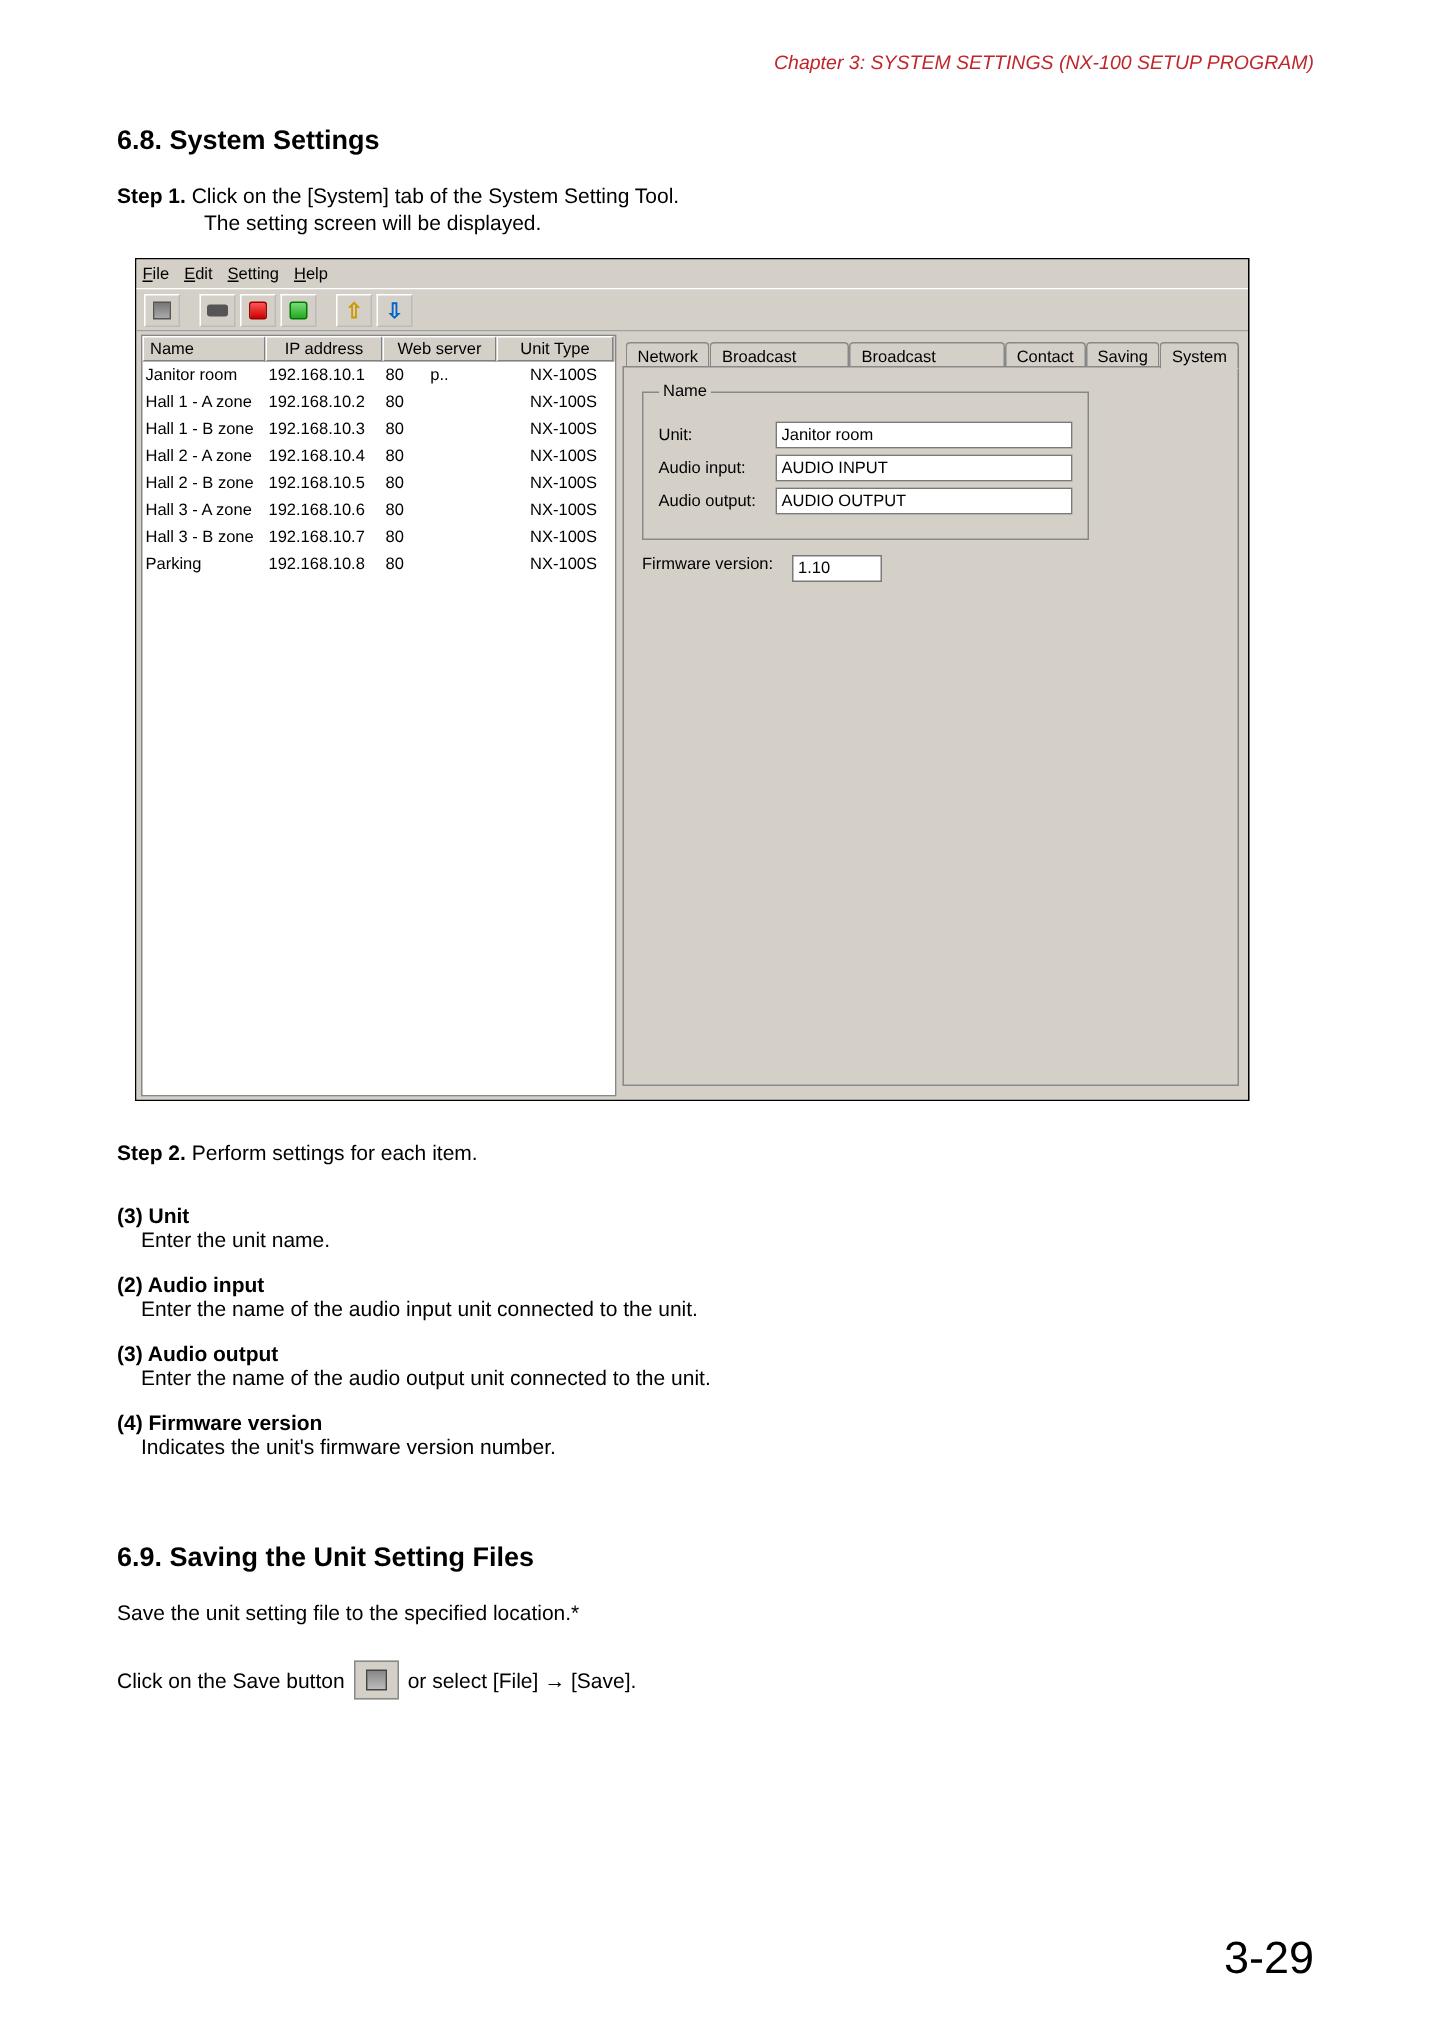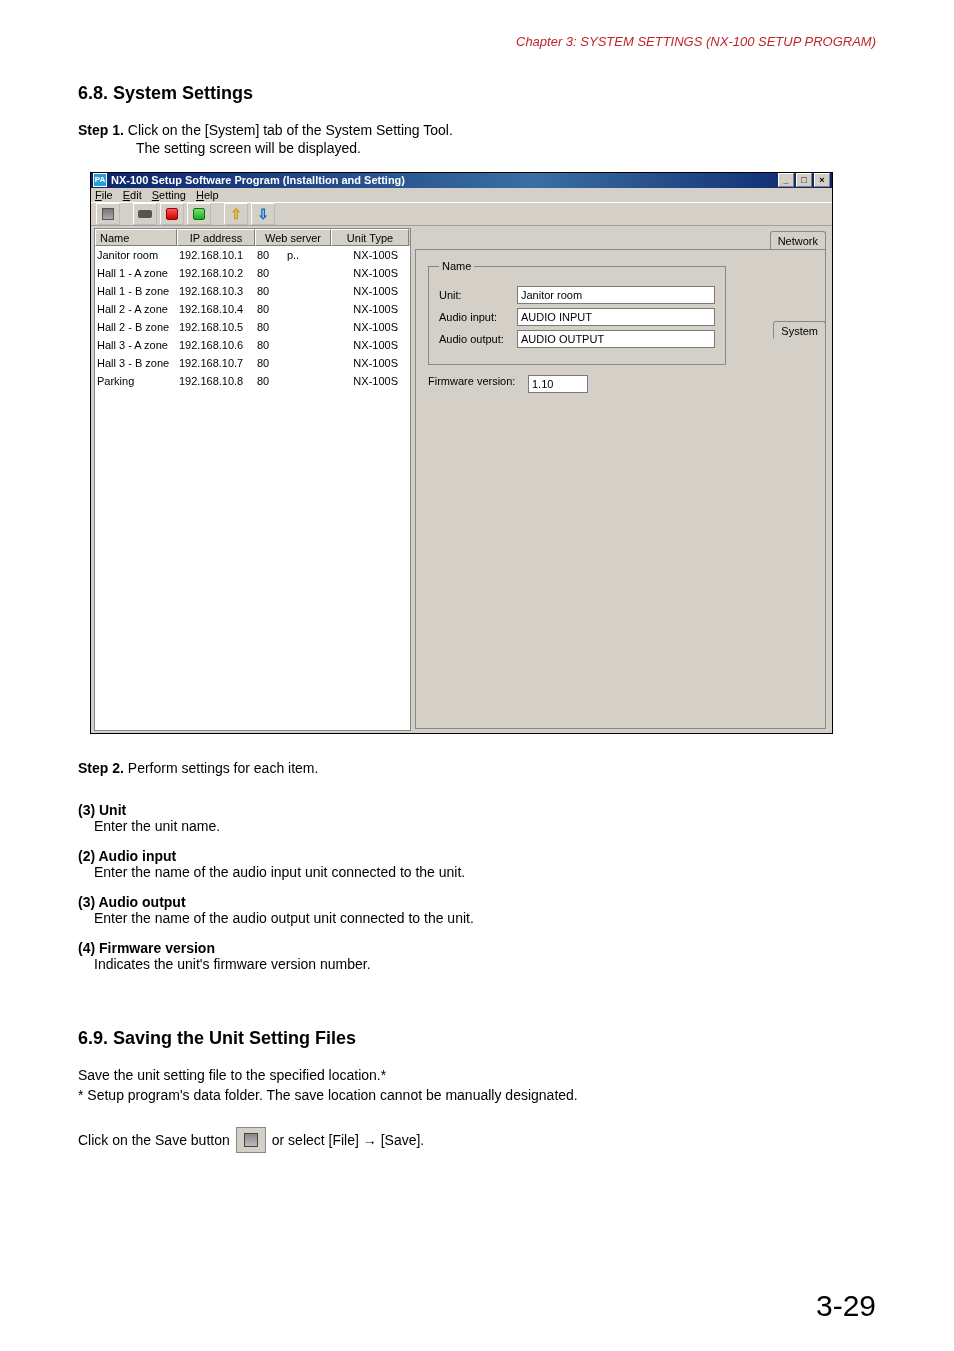--- a/index.html
+++ b/index.html
@@ -157,21 +157,20 @@
     flex:1;
     padding:4px 6px 4px 2px;
     font-size:11px;
   }
   .tab-strip {
     display:flex;
     align-items:flex-end;
     height:20px;
     padding-left:2px;
     position:relative;
-    flex-direction:column;
   }
   .tab {
     border:1px solid #888;
     border-bottom:none;
     border-top-left-radius:3px;
     border-top-right-radius:3px;
     background:#d4d0c8;
     padding:2px 7px;
     margin-right:0;
     font-size:11px;
@@ -261,29 +260,20 @@
 
   <div class="h-section">6.8. System Settings</div>
 
   <div class="step-line">
     <b>Step 1.</b><span> Click on the [System] tab of the System Setting Tool.</span>
   </div>
   <div class="step-indent">The setting screen will be displayed.</div>
 
   <div class="screenshot">
 
-    <div class="titlebar">
-      <div class="app-icon">PA</div>
-      <div class="title-text">NX-100 Setup Software Program (Installtion and Setting)</div>
-      <div class="win-buttons">
-        <div class="win-btn">_</div>
-        <div class="win-btn">□</div>
-        <div class="win-btn">×</div>
-      </div>
-    </div>
 
     <div class="menubar">
       <span><u>F</u>ile</span>
       <span><u>E</u>dit</span>
       <span><u>S</u>etting</span>
       <span><u>H</u>elp</span>
     </div>
 
     <div class="toolbar">
       <div class="tbtn">
@@ -413,21 +403,20 @@
     <div class="item-body">Enter the name of the audio output unit connected to the unit.</div>
     <div class="item-title">(4) Firmware version</div>
     <div class="item-body">Indicates the unit's firmware version number.</div>
   </div>
 
   <div class="gap-40"></div>
 
   <div class="h-section">6.9. Saving the Unit Setting Files</div>
 
   <div class="save-paragraph">Save the unit setting file to the specified location.*</div>
-  <div class="save-paragraph">*  Setup program's data folder. The save location cannot be manually designated.</div>
 
   <div class="save-line">
     <span>Click on the Save button</span>
     <span class="save-icon-box">
       <span class="save-icon-inner"></span>
     </span>
     <span>or select [File] → [Save].</span>
   </div>
 
 </div>

